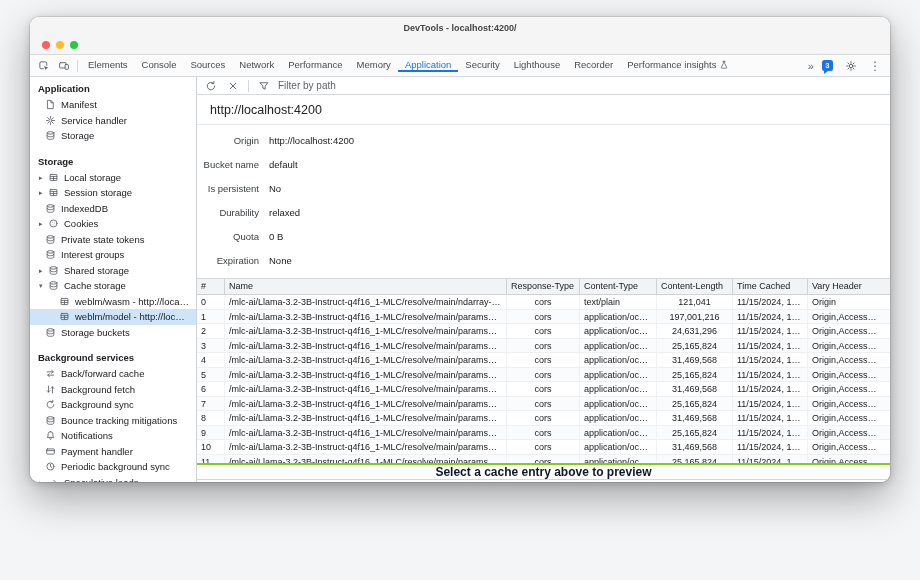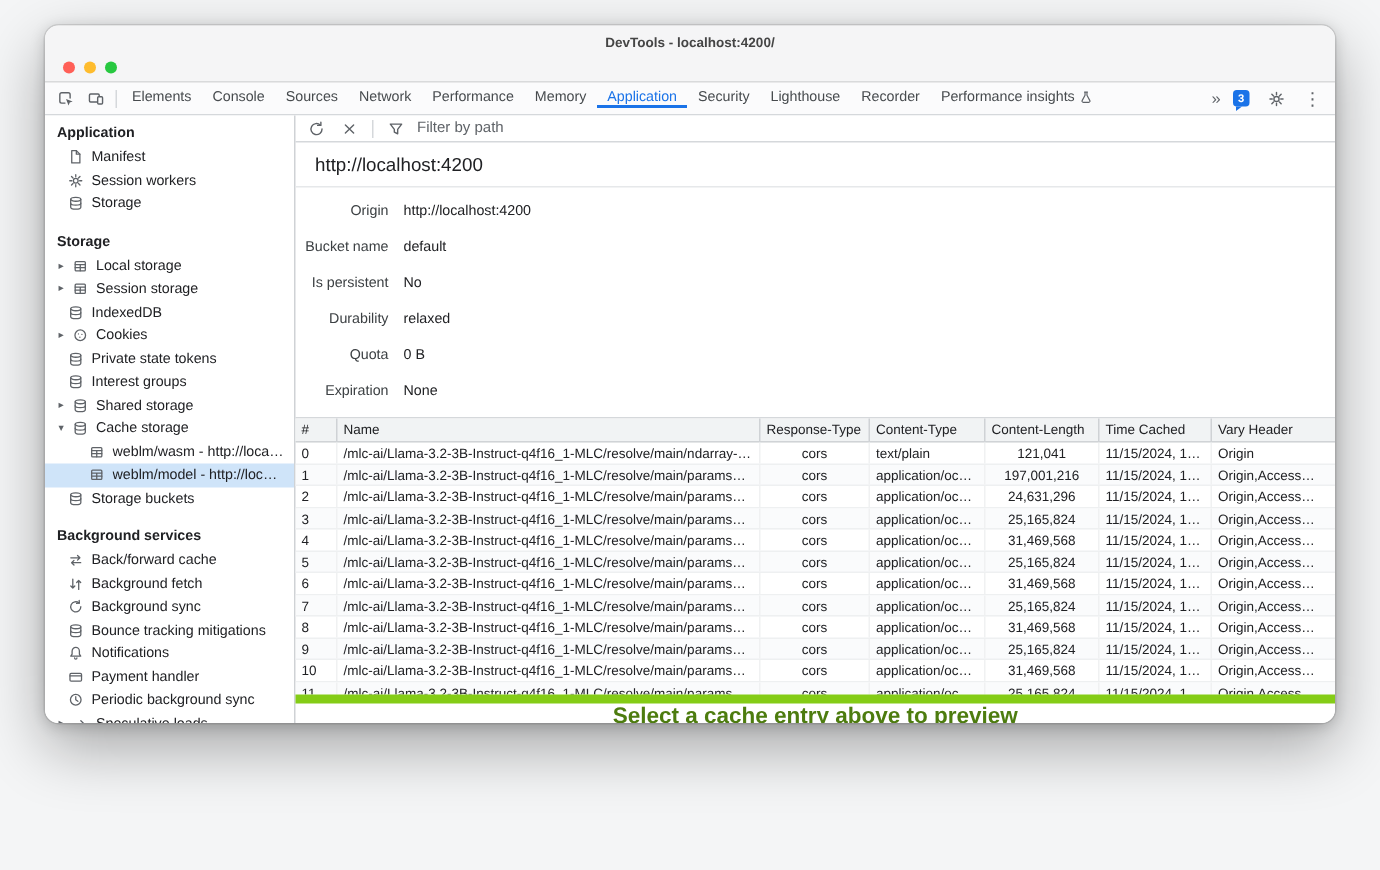--- a/index.html
+++ b/index.html
@@ -57,22 +57,22 @@
   .gcell{flex:0 0 auto;padding:0 4px;overflow:hidden;white-space:nowrap;text-overflow:ellipsis}
   .grid-header .gcell{line-height:15px;border-right:1px solid #cfd2d5}
   .grid-header .gcell:last-child{border-right:0}
   .grid-body{height:168px;overflow:hidden}
   .grow{display:flex;height:14.5px;border-bottom:1px solid #eef0f1;cursor:pointer}
   .grow:nth-child(even){background:#fafbfc}
   .grow .gcell{line-height:14px;height:100%;border-right:1px solid #f0f1f2}
   .grow .gcell:last-child{border-right:0}
   .c0{width:28px}.c1{width:282px}.c2{width:73px}.c3{width:77px}.c4{width:76px}.c5{width:75px}.c6{flex:1 1 auto}
   .grow .c2,.grow .c4{text-align:center}
-  .preview{flex:1;display:flex;align-items:center;justify-content:center;border-top:6px solid #84cc16;
-    color:#4d7c0f;font-size:15px;font-weight:700}
+  .preview{flex:1;display:flex;align-items:center;justify-content:center;border-top:2px solid #84cc16;
+    color:#0f172a;font-size:12px;font-weight:700}
   .panel-footer{flex:0 0 24px;border-top:1px solid #d5d8db;display:flex;align-items:center;padding:0 8px;
     font-size:9.5px;color:#202124}
   
   [data-icon] svg{width:12px;height:12px;display:block;fill:none;stroke:#5f6368;stroke-width:1.1;
     stroke-linecap:round;stroke-linejoin:round}
   .tab [data-icon] svg{width:10px;height:10px}
   .sb-item [data-icon] svg{width:11px;height:11px}
 </style>
 </head>
 <body>
@@ -169,21 +169,21 @@
           </span>
           <span class="label">Manifest</span>
         </div>
         <div class="sb-item no-arrow">
           <span data-icon="service-worker-icon">
             <svg viewBox="0 0 14 14" aria-hidden="true">
               <circle cx="7" cy="7" r="2"></circle>
               <path d="M7 1.9v1.8M7 10.3v1.8M1.9 7h1.8M10.3 7h1.8M3.4 3.4l1.3 1.3M9.3 9.3l1.3 1.3M10.6 3.4L9.3 4.7M4.7 9.3l-1.3 1.3"></path>
             </svg>
           </span>
-          <span class="label">Session workers</span>
+          <span class="label">Service handler</span>
         </div>
         <div class="sb-item no-arrow">
           <span data-icon="database-icon">
             <svg viewBox="0 0 14 14" aria-hidden="true">
               <ellipse cx="7" cy="3.7" rx="4.3" ry="1.6"></ellipse>
               <path d="M2.7 3.7v6.6c0 .9 1.9 1.6 4.3 1.6s4.3-.7 4.3-1.6V3.7"></path>
               <path d="M2.7 7c0 .9 1.9 1.6 4.3 1.6S11.3 7.9 11.3 7"></path>
             </svg>
           </span>
           <span class="label">Storage</span>

